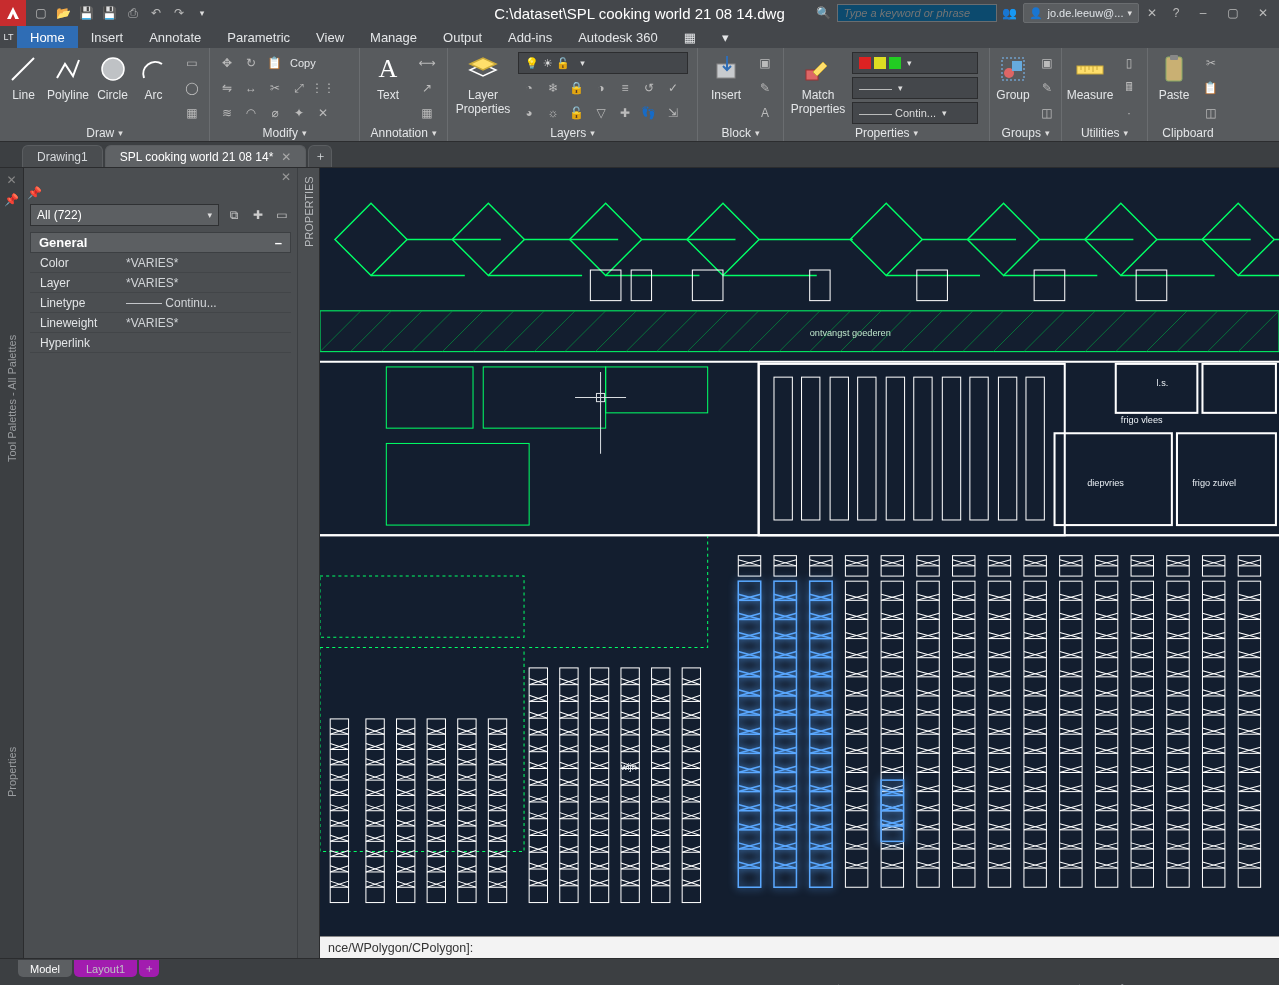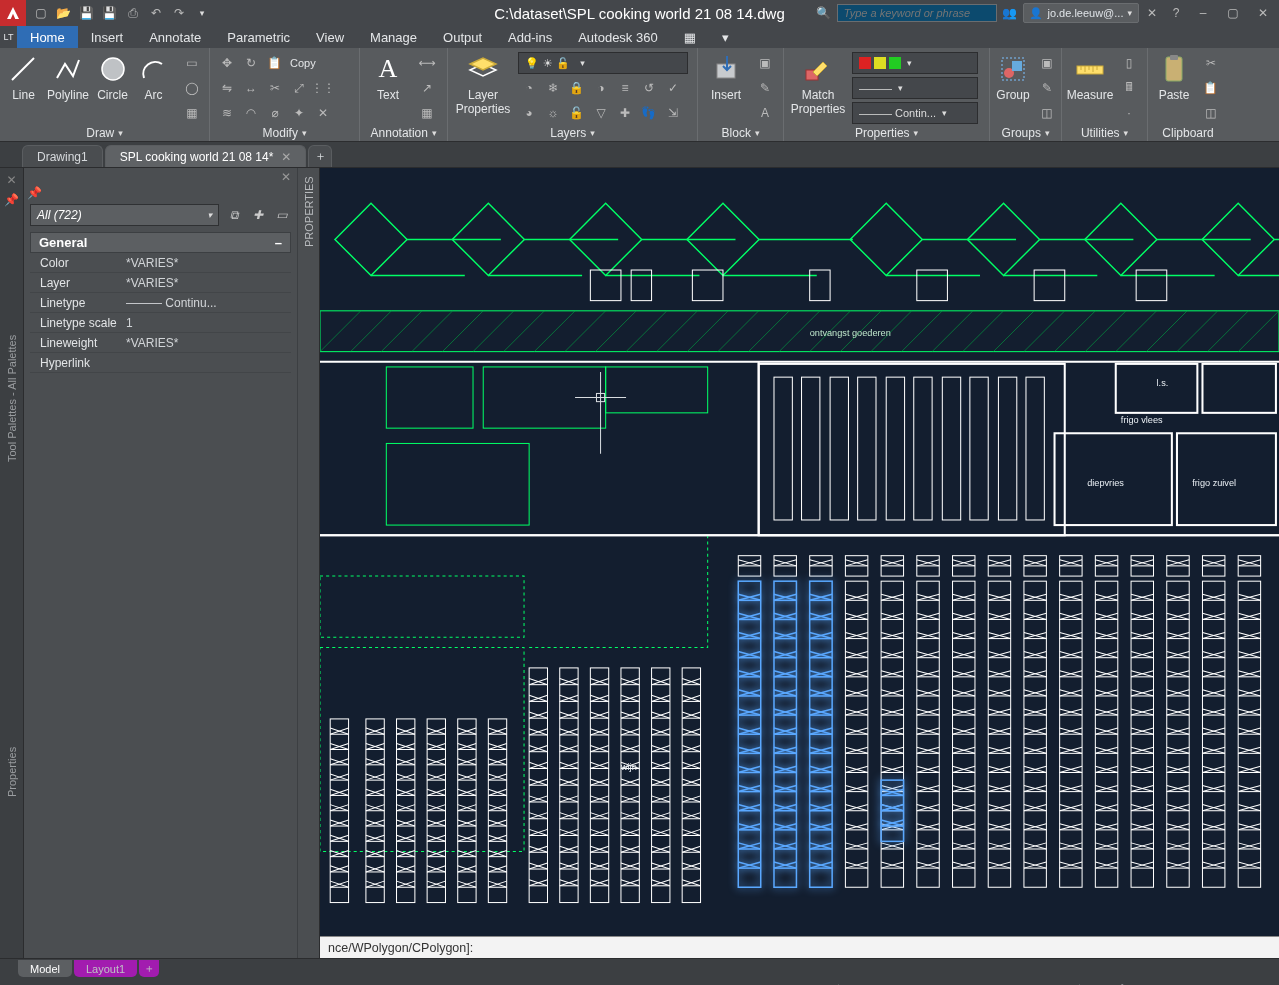--- a/index.html
+++ b/index.html
@@ -101,21 +101,21 @@
 }
 #props-vertical-title {
   width: 22px; background: #4b4e51; writing-mode: vertical-rl; transform: rotate(180deg);
   color: #b8bbbe; font-size: 11px; display: flex; align-items: center; justify-content: flex-end;
   padding: 8px 0; border-right: 1px solid #3c3f42;
 }
 #props-content { flex: 1; display: flex; flex-direction: column; }
 #props-controls { height: 18px; display: flex; gap: 4px; padding: 2px 4px; justify-content: flex-end; }
 .props-ctrl-btn { width: 14px; height: 14px; color: #999; display: flex; align-items: center; justify-content: center; }
 #props-toolbar {
-  padding: 4px 6px; display: flex; align-items: center; gap: 6px; background: #4b4e51; font-style: italic;
+  padding: 4px 6px; display: flex; align-items: center; gap: 6px; background: #4b4e51;
 }
 .props-select {
   flex: 1; height: 22px; background: #5c5f62; border: 1px solid #2f3133; color: #fffffe;
   padding: 0 6px; display: flex; align-items: center; justify-content: space-between; font-size: 12px;
 }
 .props-tool-ico { width: 18px; height: 18px; color: #ccc; display: flex; align-items: center; justify-content: center; }
 #props-general-header {
   background: #5c5f62; border: 1px solid #3c3f42; margin: 2px 6px 0 6px; padding: 2px 8px;
   color: #fff; font-weight: 600; font-size: 13px; display: flex; justify-content: space-between; align-items: center;
 }
@@ -572,24 +572,20 @@
             <div class="prop-key">Color</div>
             <div class="prop-val">*VARIES*</div>
           </div>
         <div class="prop-row">
             <div class="prop-key">Layer</div>
             <div class="prop-val">*VARIES*</div>
           </div>
         <div class="prop-row">
             <div class="prop-key">Linetype</div>
             <div class="prop-val">———  Continu...</div>
-          </div>
-        <div class="prop-row">
-            <div class="prop-key">Linetype scale</div>
-            <div class="prop-val">1</div>
           </div>
         <div class="prop-row">
             <div class="prop-key">Lineweight</div>
             <div class="prop-val">*VARIES*</div>
           </div>
         <div class="prop-row">
             <div class="prop-key">Hyperlink</div>
             <div class="prop-val"></div>
           </div>
       </div>

